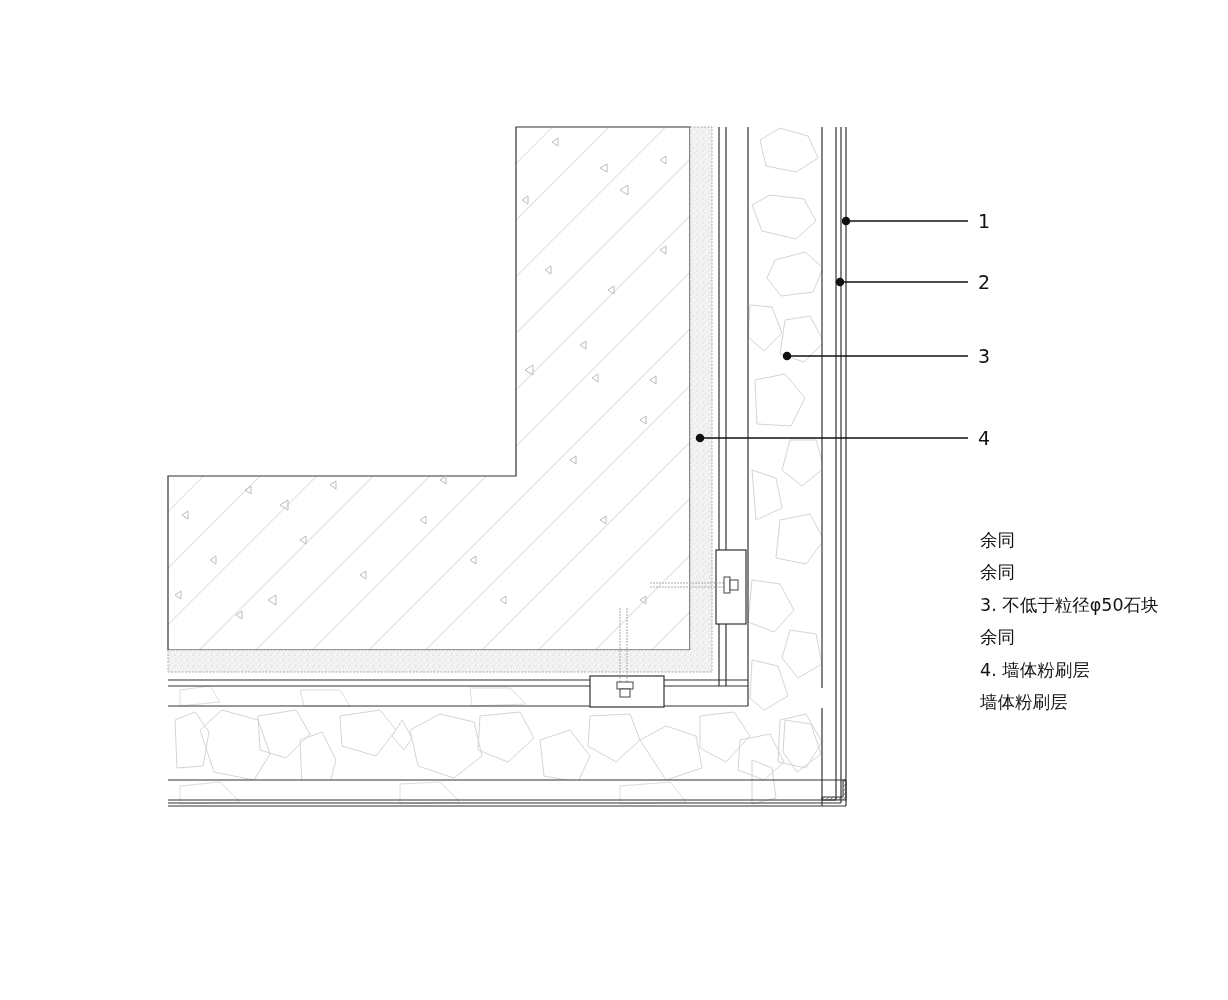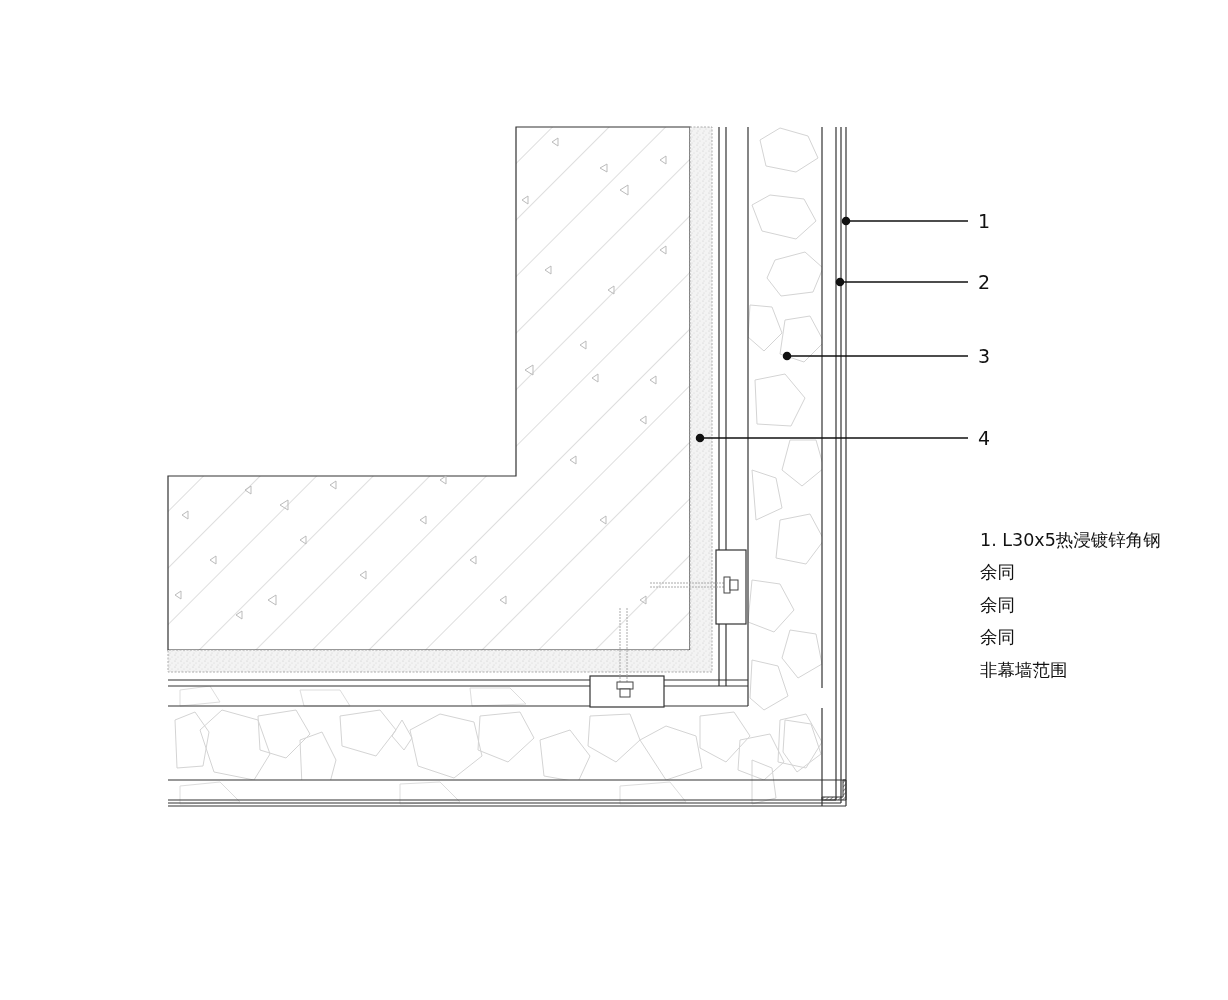--- a/index.html
+++ b/index.html
@@ -176,18 +176,19 @@
       <circle cx="700" cy="438" r="3.5"></circle>
   </g>
 </svg>
 
 <div class="callout-num" style="left:978px; top:212px;">1</div>
 <div class="callout-num" style="left:978px; top:273px;">2</div>
 <div class="callout-num" style="left:978px; top:347px;">3</div>
 <div class="callout-num" style="left:978px; top:429px;">4</div>
 
 <div class="notes">
-  <div>1. L30x5热浸镀锌角钢</div>
   <div>余同</div>
   <div>余同</div>
+  <div>3. 不低于粒径φ50石块</div>
   <div>余同</div>
-  <div>非幕墙范围</div>
+  <div>4. 墙体粉刷层</div>
+  <div>墙体粉刷层</div>
 </div>
 
 </body></html>

